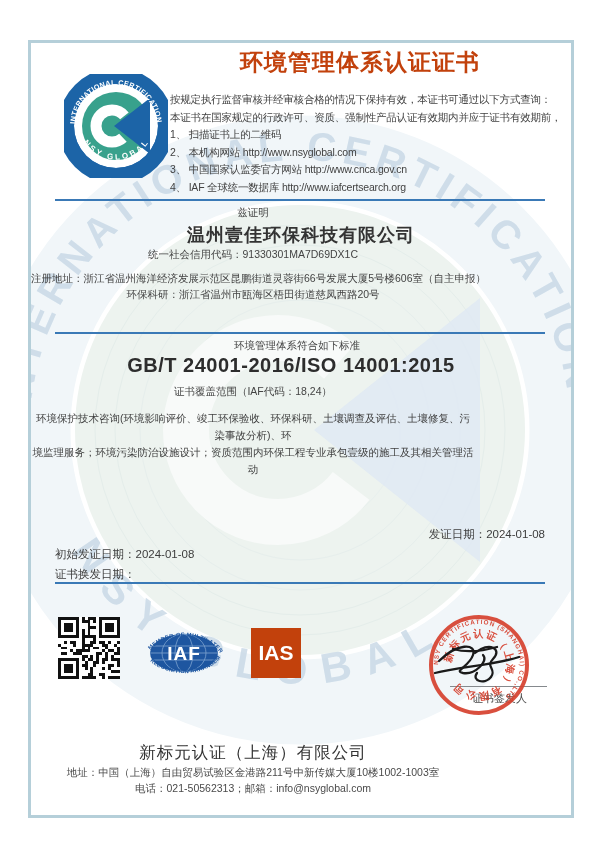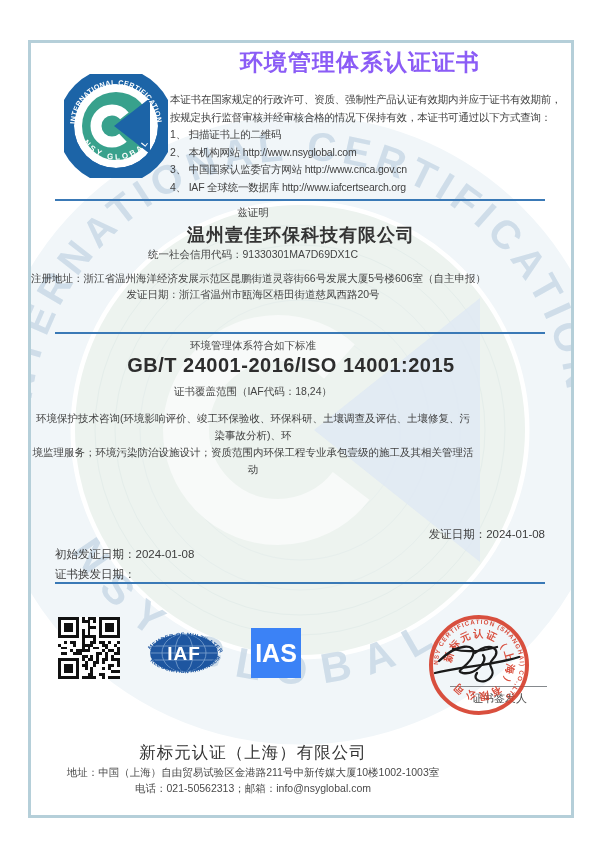--- a/index.html
+++ b/index.html
@@ -4,30 +4,30 @@
 <style>
   html,body{margin:0;padding:0;background:#ffffff;}
   .page{position:relative;width:600px;height:848px;background:#ffffff;overflow:hidden;
         font-family:"Liberation Sans","DejaVu Sans",sans-serif;color:#3d3d3d;}
   .frame{position:absolute;left:28px;top:40px;width:546px;height:778px;box-sizing:border-box;
          border:3px solid #b5cfd9;background:#ffffff;}
   .wm-clip{position:absolute;left:31px;top:43px;width:540px;height:772px;overflow:hidden;}
   .abs{position:absolute;}
   .ctr{text-align:center;left:31px;width:444px;}
   .z{z-index:2;}
-  .title{font-size:23px;font-weight:700;color:#8b5cf6;letter-spacing:1px;}
+  .title{font-size:23px;font-weight:700;color:#c2410c;letter-spacing:1px;}
   .intro{font-size:10.5px;line-height:17.5px;color:#424242;letter-spacing:-0.2px;white-space:nowrap;}
   .divider{height:2px;background:#3a79b6;}
   .small{font-size:10.5px;color:#444;}
   .company{font-size:18px;font-weight:700;color:#333;letter-spacing:1px;}
   .gbt{font-size:20px;font-weight:800;color:#2d2d2d;letter-spacing:0.5px;}
   .scope{font-size:10.5px;color:#3f3f3f;line-height:17px;}
   .detail{font-size:11.5px;color:#3d3d3d;}
-  .ias-sq{width:50px;height:50px;background:#3b82f6;color:#fff;display:flex;align-items:center;justify-content:center;
-          font-size:25px;font-weight:800;letter-spacing:0;}
+  .ias-sq{width:50px;height:50px;background:#c2410c;color:#fff;display:flex;align-items:center;justify-content:center;
+          font-size:21px;font-weight:800;letter-spacing:0;}
   .ias-t1{font-size:8.5px;font-weight:700;color:#3c3c3c;}
   .ias-t2{font-size:6.5px;color:#5a5a5a;line-height:8px;}
   .ias-t3{font-size:10px;font-weight:700;color:#333;margin-top:2px;}
   .signer-line{height:1px;background:#85898d;}
   .signer{font-size:11px;color:#4a4a4a;text-align:center;}
   .foot-co{font-size:16.5px;font-weight:500;color:#333;letter-spacing:1px;}
   .foot{font-size:10.5px;color:#4a4a4a;}
 </style>
 </head>
 <body>
@@ -76,39 +76,39 @@
       <textPath href="#lgTop" startOffset="2">INTERNATIONAL CERTIFICATION</textPath>
     </text>
     <text font-size="8" font-weight="bold" fill="#ffffff" letter-spacing="2.5">
       <textPath href="#lgBot" startOffset="12">NSY GLOBAL</textPath>
     </text>
   </svg>
 
   <div class="abs z title" style="left:170px;top:47px;width:380px;text-align:center;">环境管理体系认证证书</div>
 
   <div class="abs z intro" style="left:170px;top:91px;">
+    <div>按规定执行监督审核并经审核合格的情况下保持有效，本证书可通过以下方式查询：</div>
     <div>本证书在国家规定的行政许可、资质、强制性产品认证有效期内并应于证书有效期前，</div>
-    <div>按规定执行监督审核并经审核合格的情况下保持有效，本证书可通过以下方式查询：</div>
     <div>1、 扫描证书上的二维码</div>
     <div>2、 本机构网站 http://www.nsyglobal.com</div>
     <div>3、 中国国家认监委官方网站 http://www.cnca.gov.cn</div>
     <div>4、 IAF 全球统一数据库 http://www.iafcertsearch.org</div>
   </div>
 
   <div class="abs z divider" style="left:55px;top:199px;width:490px;"></div>
 
   <div class="abs z ctr small" style="top:206px;">兹证明</div>
   <div class="abs z ctr company" style="top:223px;margin-left:48px;">温州壹佳环保科技有限公司</div>
   <div class="abs z ctr small" style="top:248px;">统一社会信用代码：91330301MA7D69DX1C</div>
   <div class="abs z ctr small" style="top:272px;white-space:nowrap;">注册地址：浙江省温州海洋经济发展示范区昆鹏街道灵蓉街66号发展大厦5号楼606室（自主申报）</div>
-  <div class="abs z ctr small" style="top:288px;">发证日期：浙江省温州市瓯海区梧田街道慈凤西路20号</div>
+  <div class="abs z ctr small" style="top:288px;">环保科研：浙江省温州市瓯海区梧田街道慈凤西路20号</div>
 
   <div class="abs z divider" style="left:55px;top:332px;width:490px;"></div>
 
-  <div class="abs z ctr small" style="top:339px;">环境管理体系符合如下标准</div>
+  <div class="abs z ctr small" style="top:339px;padding-left:44px;">环境管理体系符合如下标准</div>
   <div class="abs z ctr gbt" style="top:354px;padding-left:38px;">GB/T 24001-2016/ISO 14001:2015</div>
   <div class="abs z ctr small" style="top:385px;">证书覆盖范围（IAF代码：18,24）</div>
   <div class="abs z ctr scope" style="top:410px;">
     <div>环境保护技术咨询(环境影响评价、竣工环保验收、环保科研、土壤调查及评估、土壤修复、污染事故分析)、环</div>
     <div>境监理服务；环境污染防治设施设计；资质范围内环保工程专业承包壹级的施工及其相关管理活动</div>
   </div>
 
   <div class="abs z detail" style="left:345px;top:527px;width:200px;text-align:right;">发证日期：2024-01-08</div>
   <div class="abs z detail" style="left:55px;top:547px;">初始发证日期：2024-01-08</div>
   <div class="abs z detail" style="left:55px;top:567px;">证书换发日期：</div>

